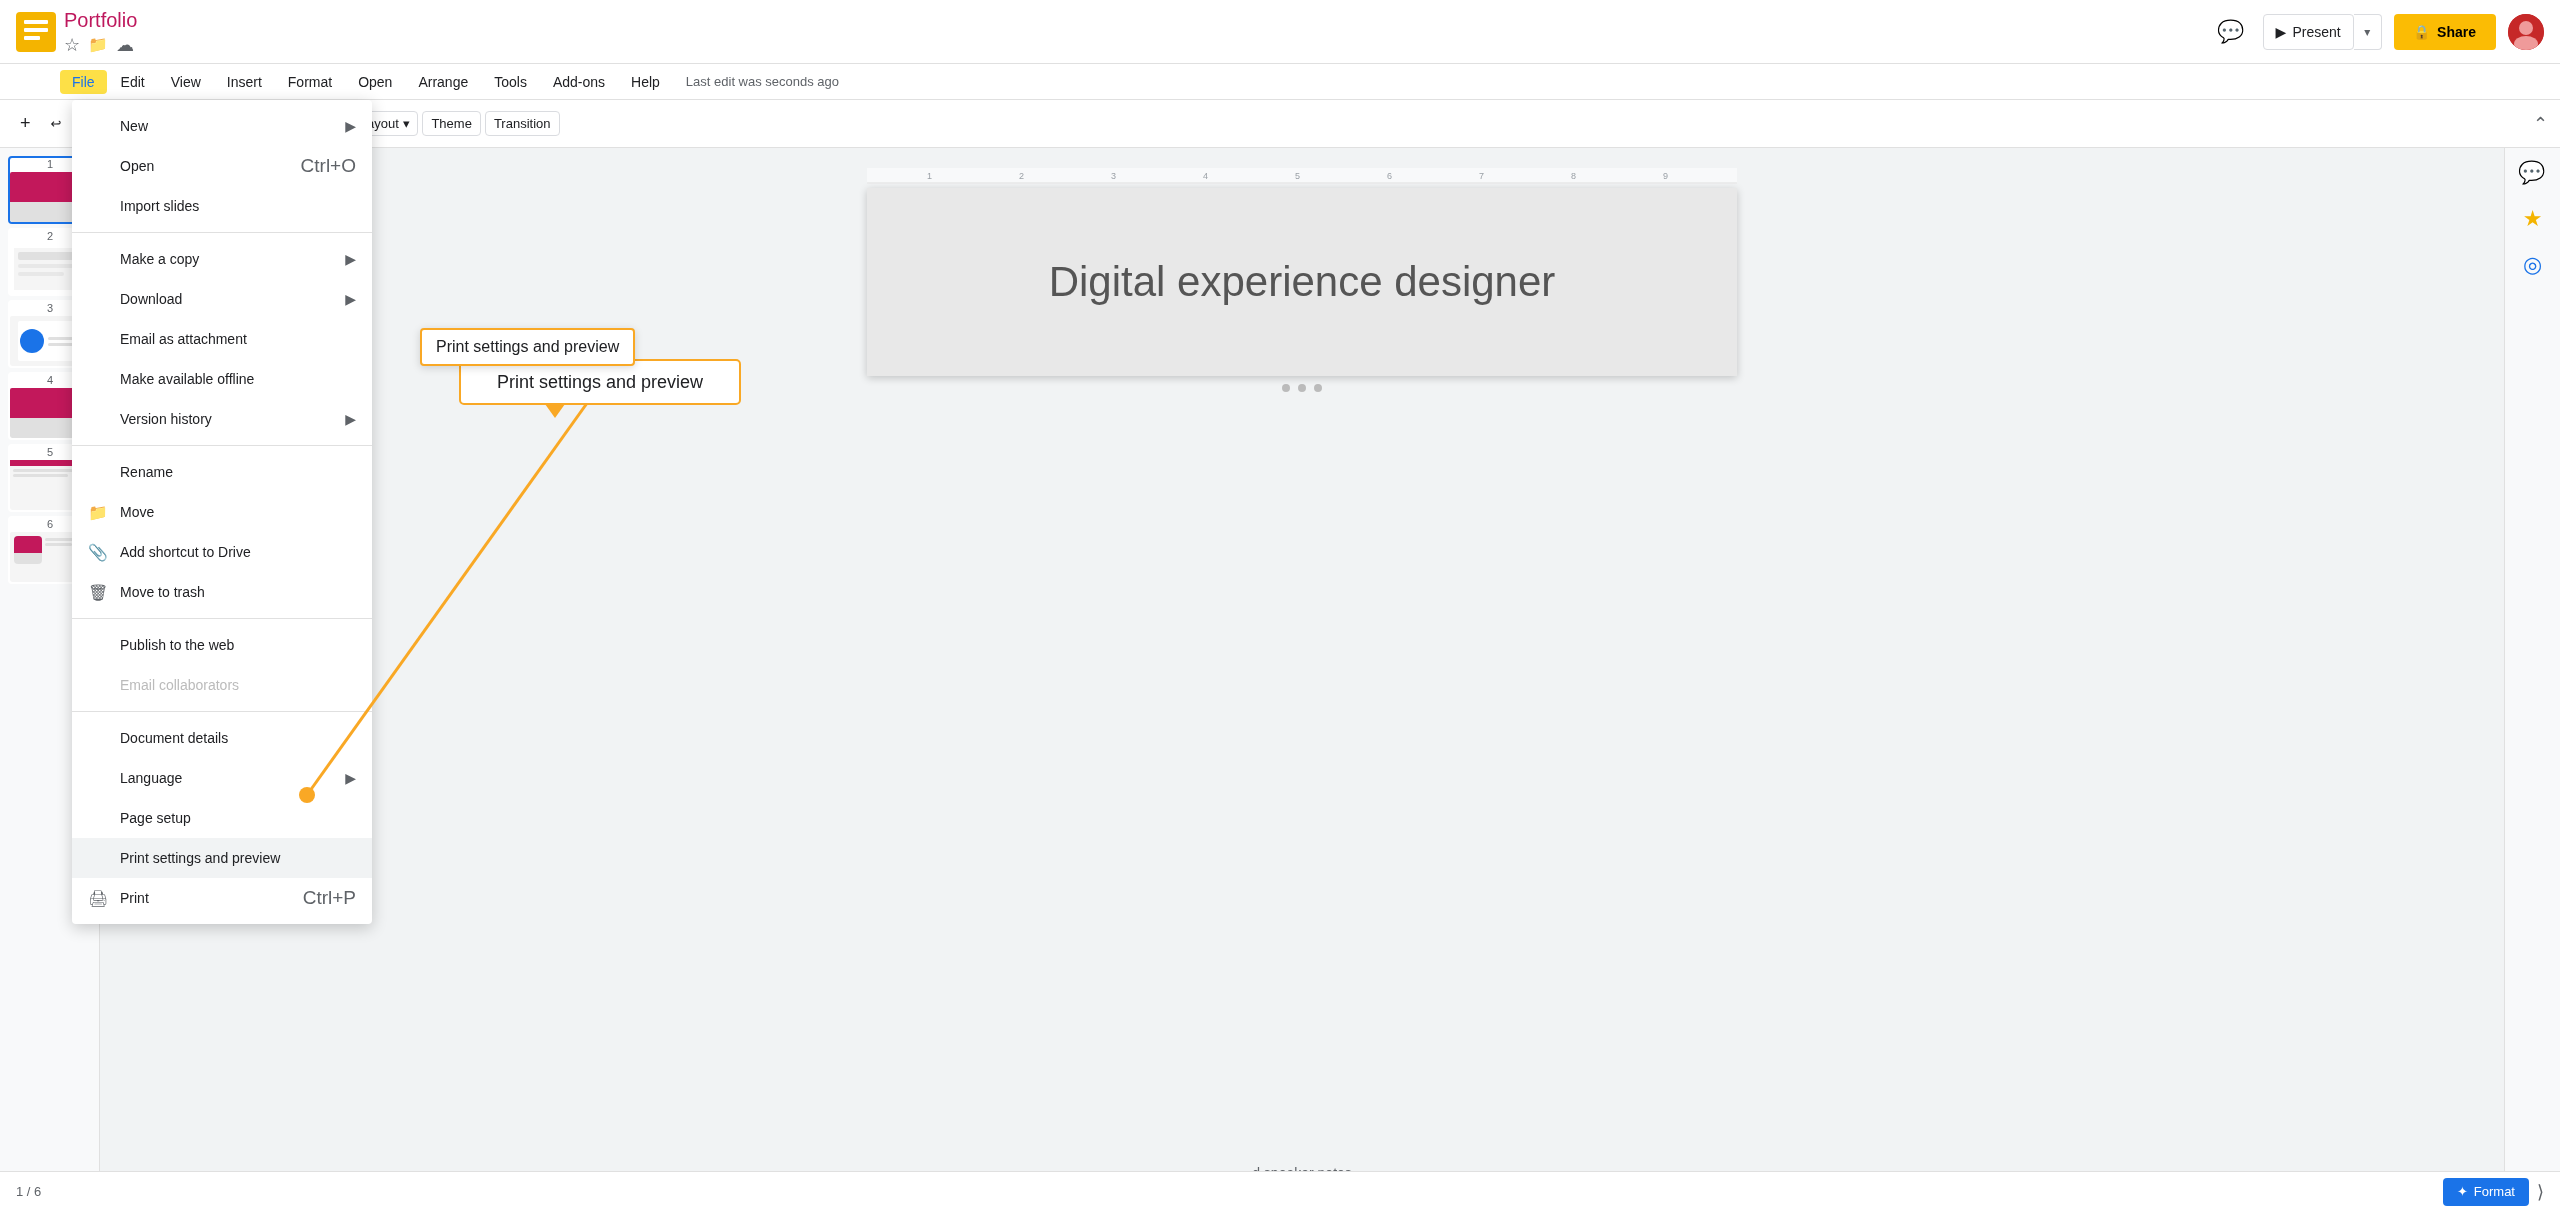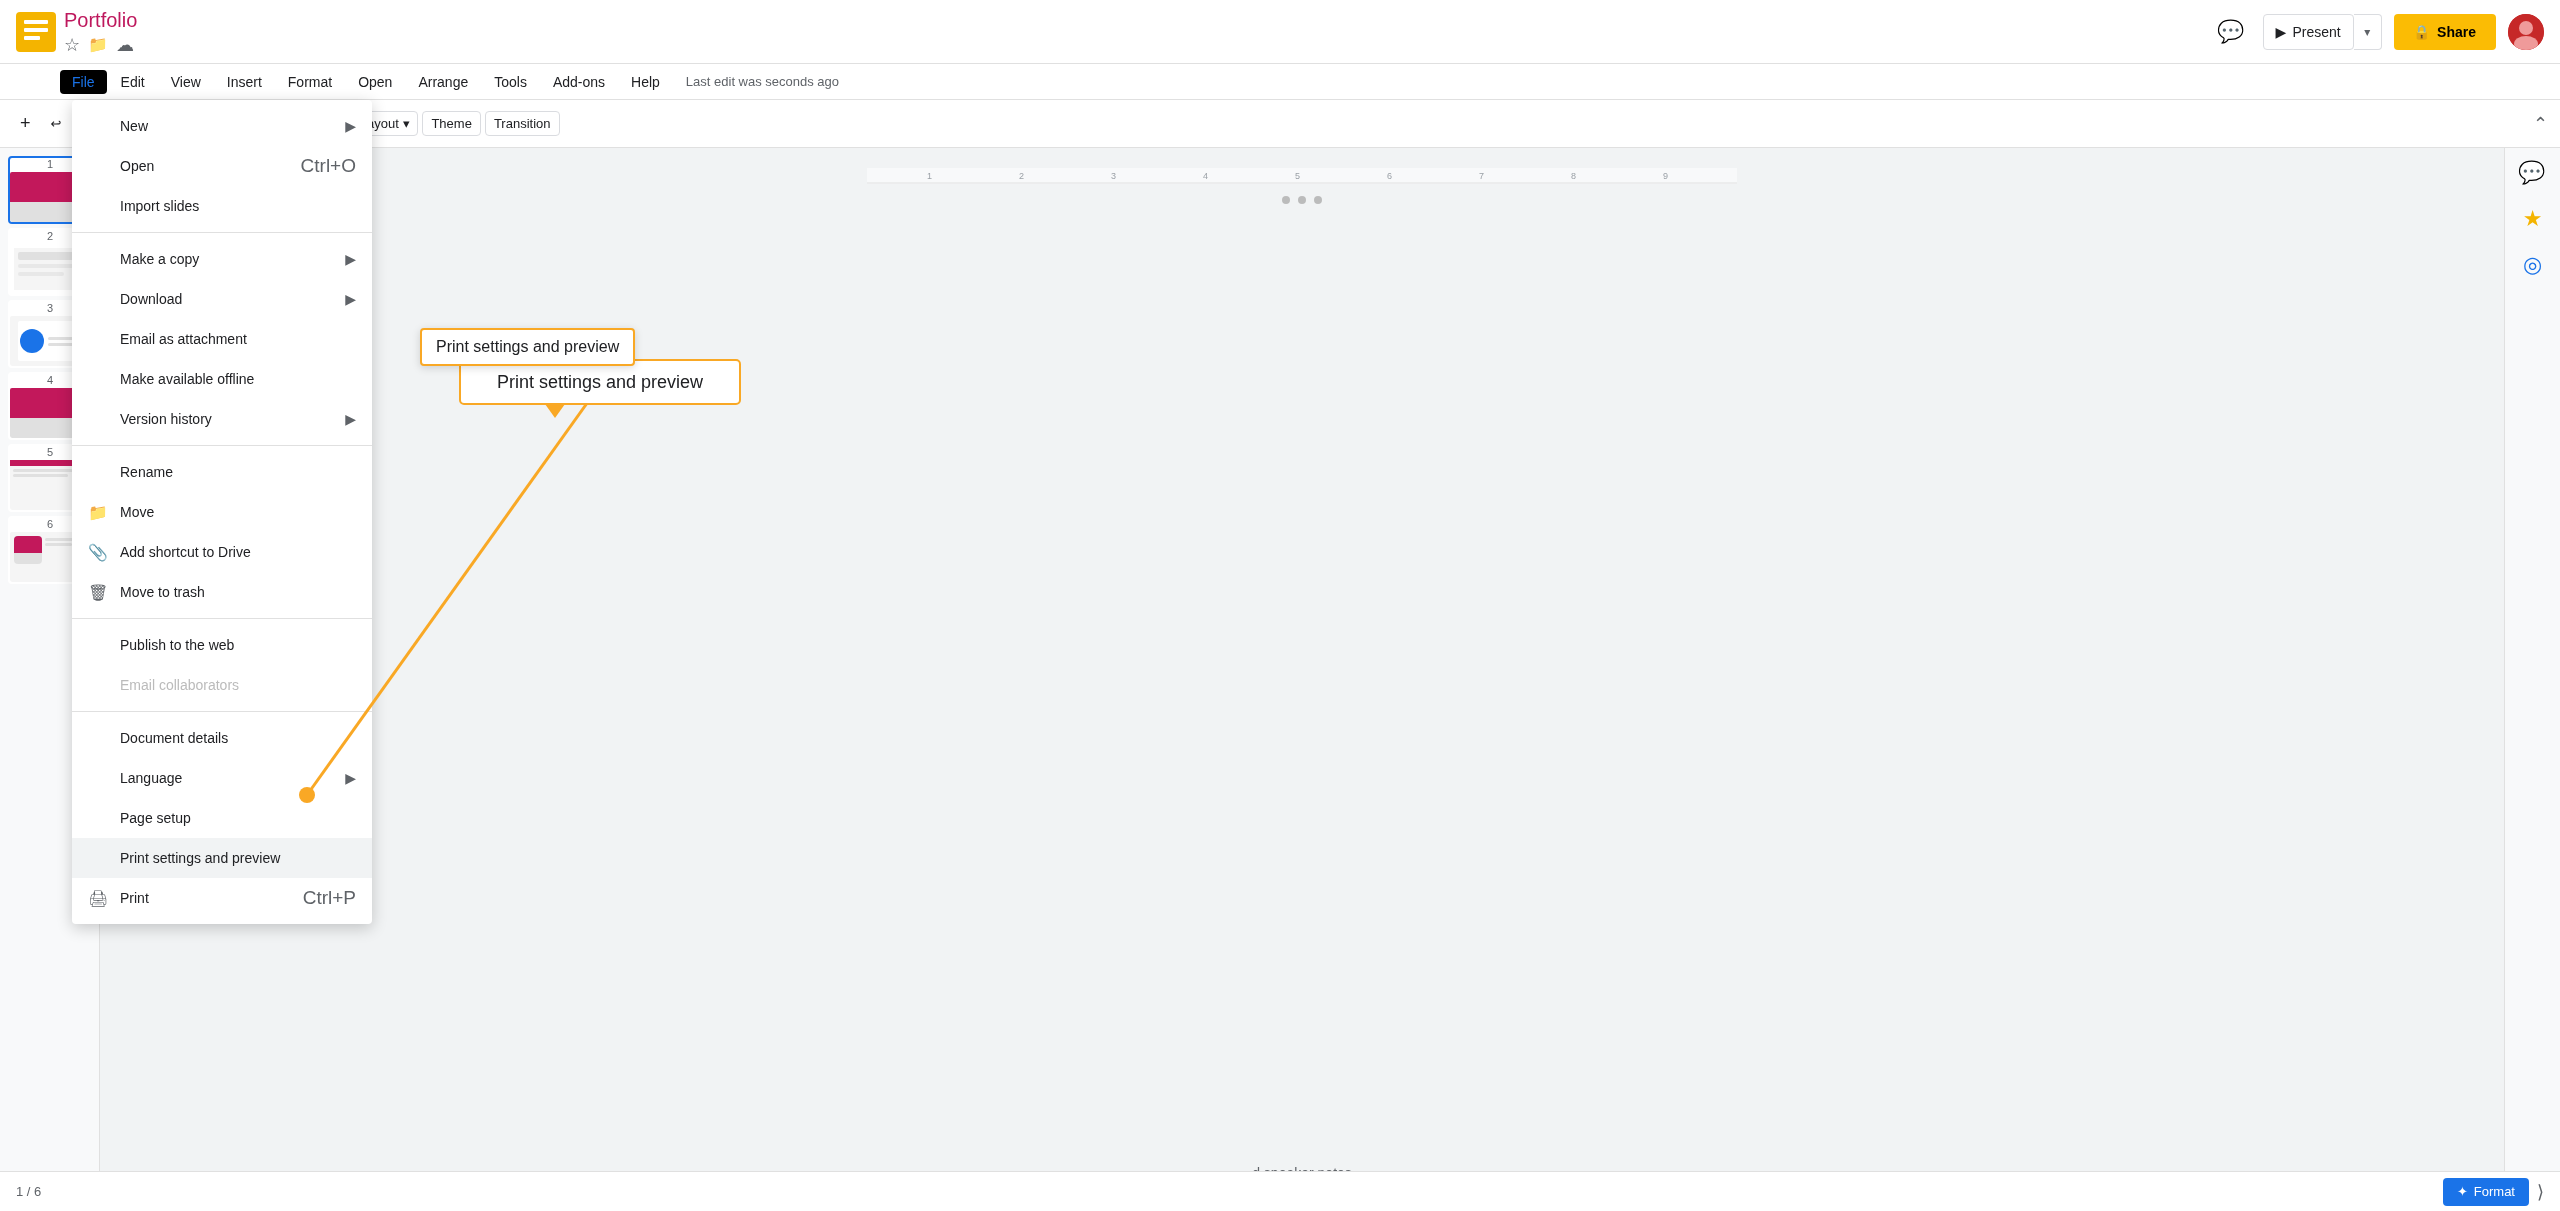--- a/index.html
+++ b/index.html
@@ -63,21 +63,21 @@
       z-index: 10;
     }
     .menu-item {
       padding: 4px 12px;
       font-size: 14px;
       color: #202124;
       cursor: pointer;
       border-radius: 4px;
       user-select: none;
     }
-    .menu-item.active { background: #000000; color: #1a73e8; }
+    .menu-item.active { background: #fde047; color: #1a73e8; }
     #last-edit {
       font-size: 13px;
       color: #5f6368;
       margin-left: 12px;
     }
     #top-right {
       margin-left: auto;
       display: flex;
       align-items: center;
       gap: 12px;
@@ -572,20 +572,23 @@
         <text x="336" y="11" font-size="9" fill="#9aa0a6">4</text>
         <text x="428" y="11" font-size="9" fill="#9aa0a6">5</text>
         <text x="520" y="11" font-size="9" fill="#9aa0a6">6</text>
         <text x="612" y="11" font-size="9" fill="#9aa0a6">7</text>
         <text x="704" y="11" font-size="9" fill="#9aa0a6">8</text>
         <text x="796" y="11" font-size="9" fill="#9aa0a6">9</text>
       </svg>
     </div>
 
     <div id="slide-canvas">
+      <div id="slide-bottom">
+        <span id="slide-bottom-text">Digital experience designer</span>
+      </div>
     </div>
 
     <div id="slide-dots">
       <div class="slide-dot"></div>
       <div class="slide-dot"></div>
       <div class="slide-dot"></div>
     </div>
 
     <div id="notes-bar">
       <span>d speaker notes</span>

